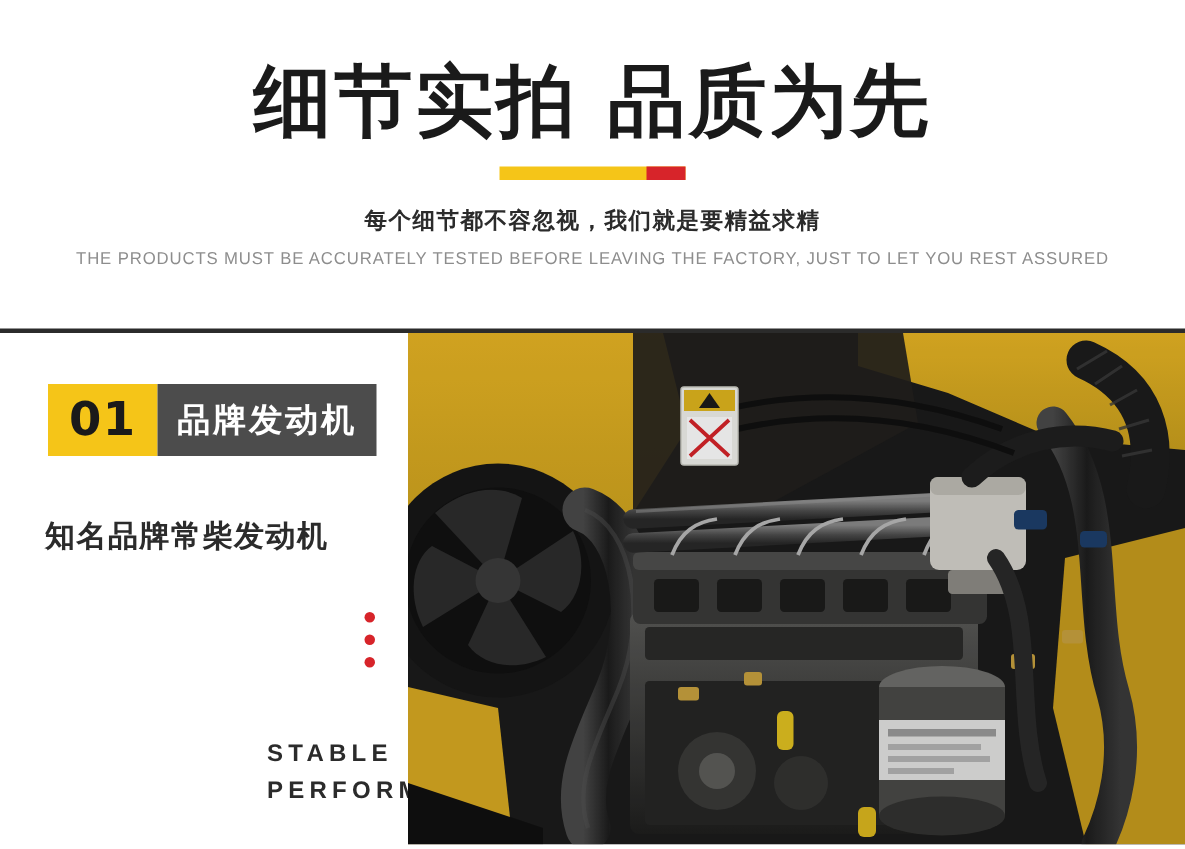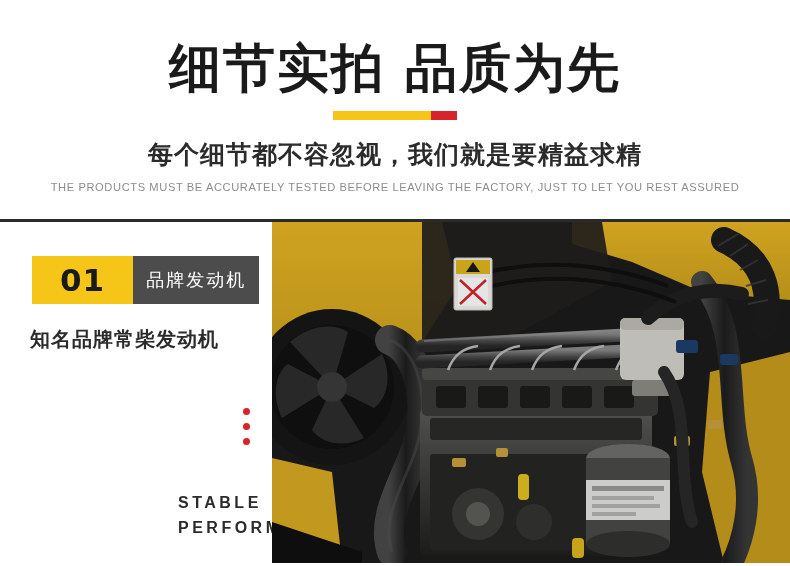--- a/index.html
+++ b/index.html
@@ -47,21 +47,21 @@
   .header-rule .rule-red {
     position: absolute;
     right: 0;
     top: 0;
     width: 26px;
     height: 9px;
     background: #d7242a;
   }
   .header-sub {
     margin: 18px 0 0 0;
-    font-size: 25px;
+    font-size: 15px;
     font-weight: bold;
     color: #2b2b2b;
     letter-spacing: 1px;
     font-family: "DejaVu Sans", "Liberation Sans", sans-serif;
   }
   .header-en {
     margin: 10px 0 0 0;
     font-size: 11.5px;
     letter-spacing: 0.6px;
     color: #8d8d8d;
@@ -103,39 +103,39 @@
   }
   .badge-num {
     background: #f5c518;
     color: #1a1a1a;
     font-size: 31px;
     font-weight: bold;
     font-family: "DejaVu Sans", "Liberation Sans", sans-serif;
     display: flex;
     align-items: center;
     justify-content: center;
-    padding: 0 28px;
+    padding: 0 14px;
     letter-spacing: 1px;
   }
   .badge-text {
     background: #4c4c4c;
     color: #ffffff;
-    font-size: 18px;
-    font-weight: normal;
+    font-size: 22px;
+    font-weight: bold;
     font-family: "DejaVu Sans", "Liberation Sans", sans-serif;
     display: flex;
     align-items: center;
     padding: 0 13px;
     letter-spacing: 2px;
   }
 
   .desc {
     position: absolute;
     left: 30px;
-    top: 98px;
+    top: 116px;
     width: 240px;
   }
   .desc-line {
     font-size: 20px;
     color: #2b2b2b;
     font-weight: bold;
     font-family: "DejaVu Sans", "Liberation Sans", sans-serif;
     letter-spacing: 1px;
     line-height: 1.9;
   }

